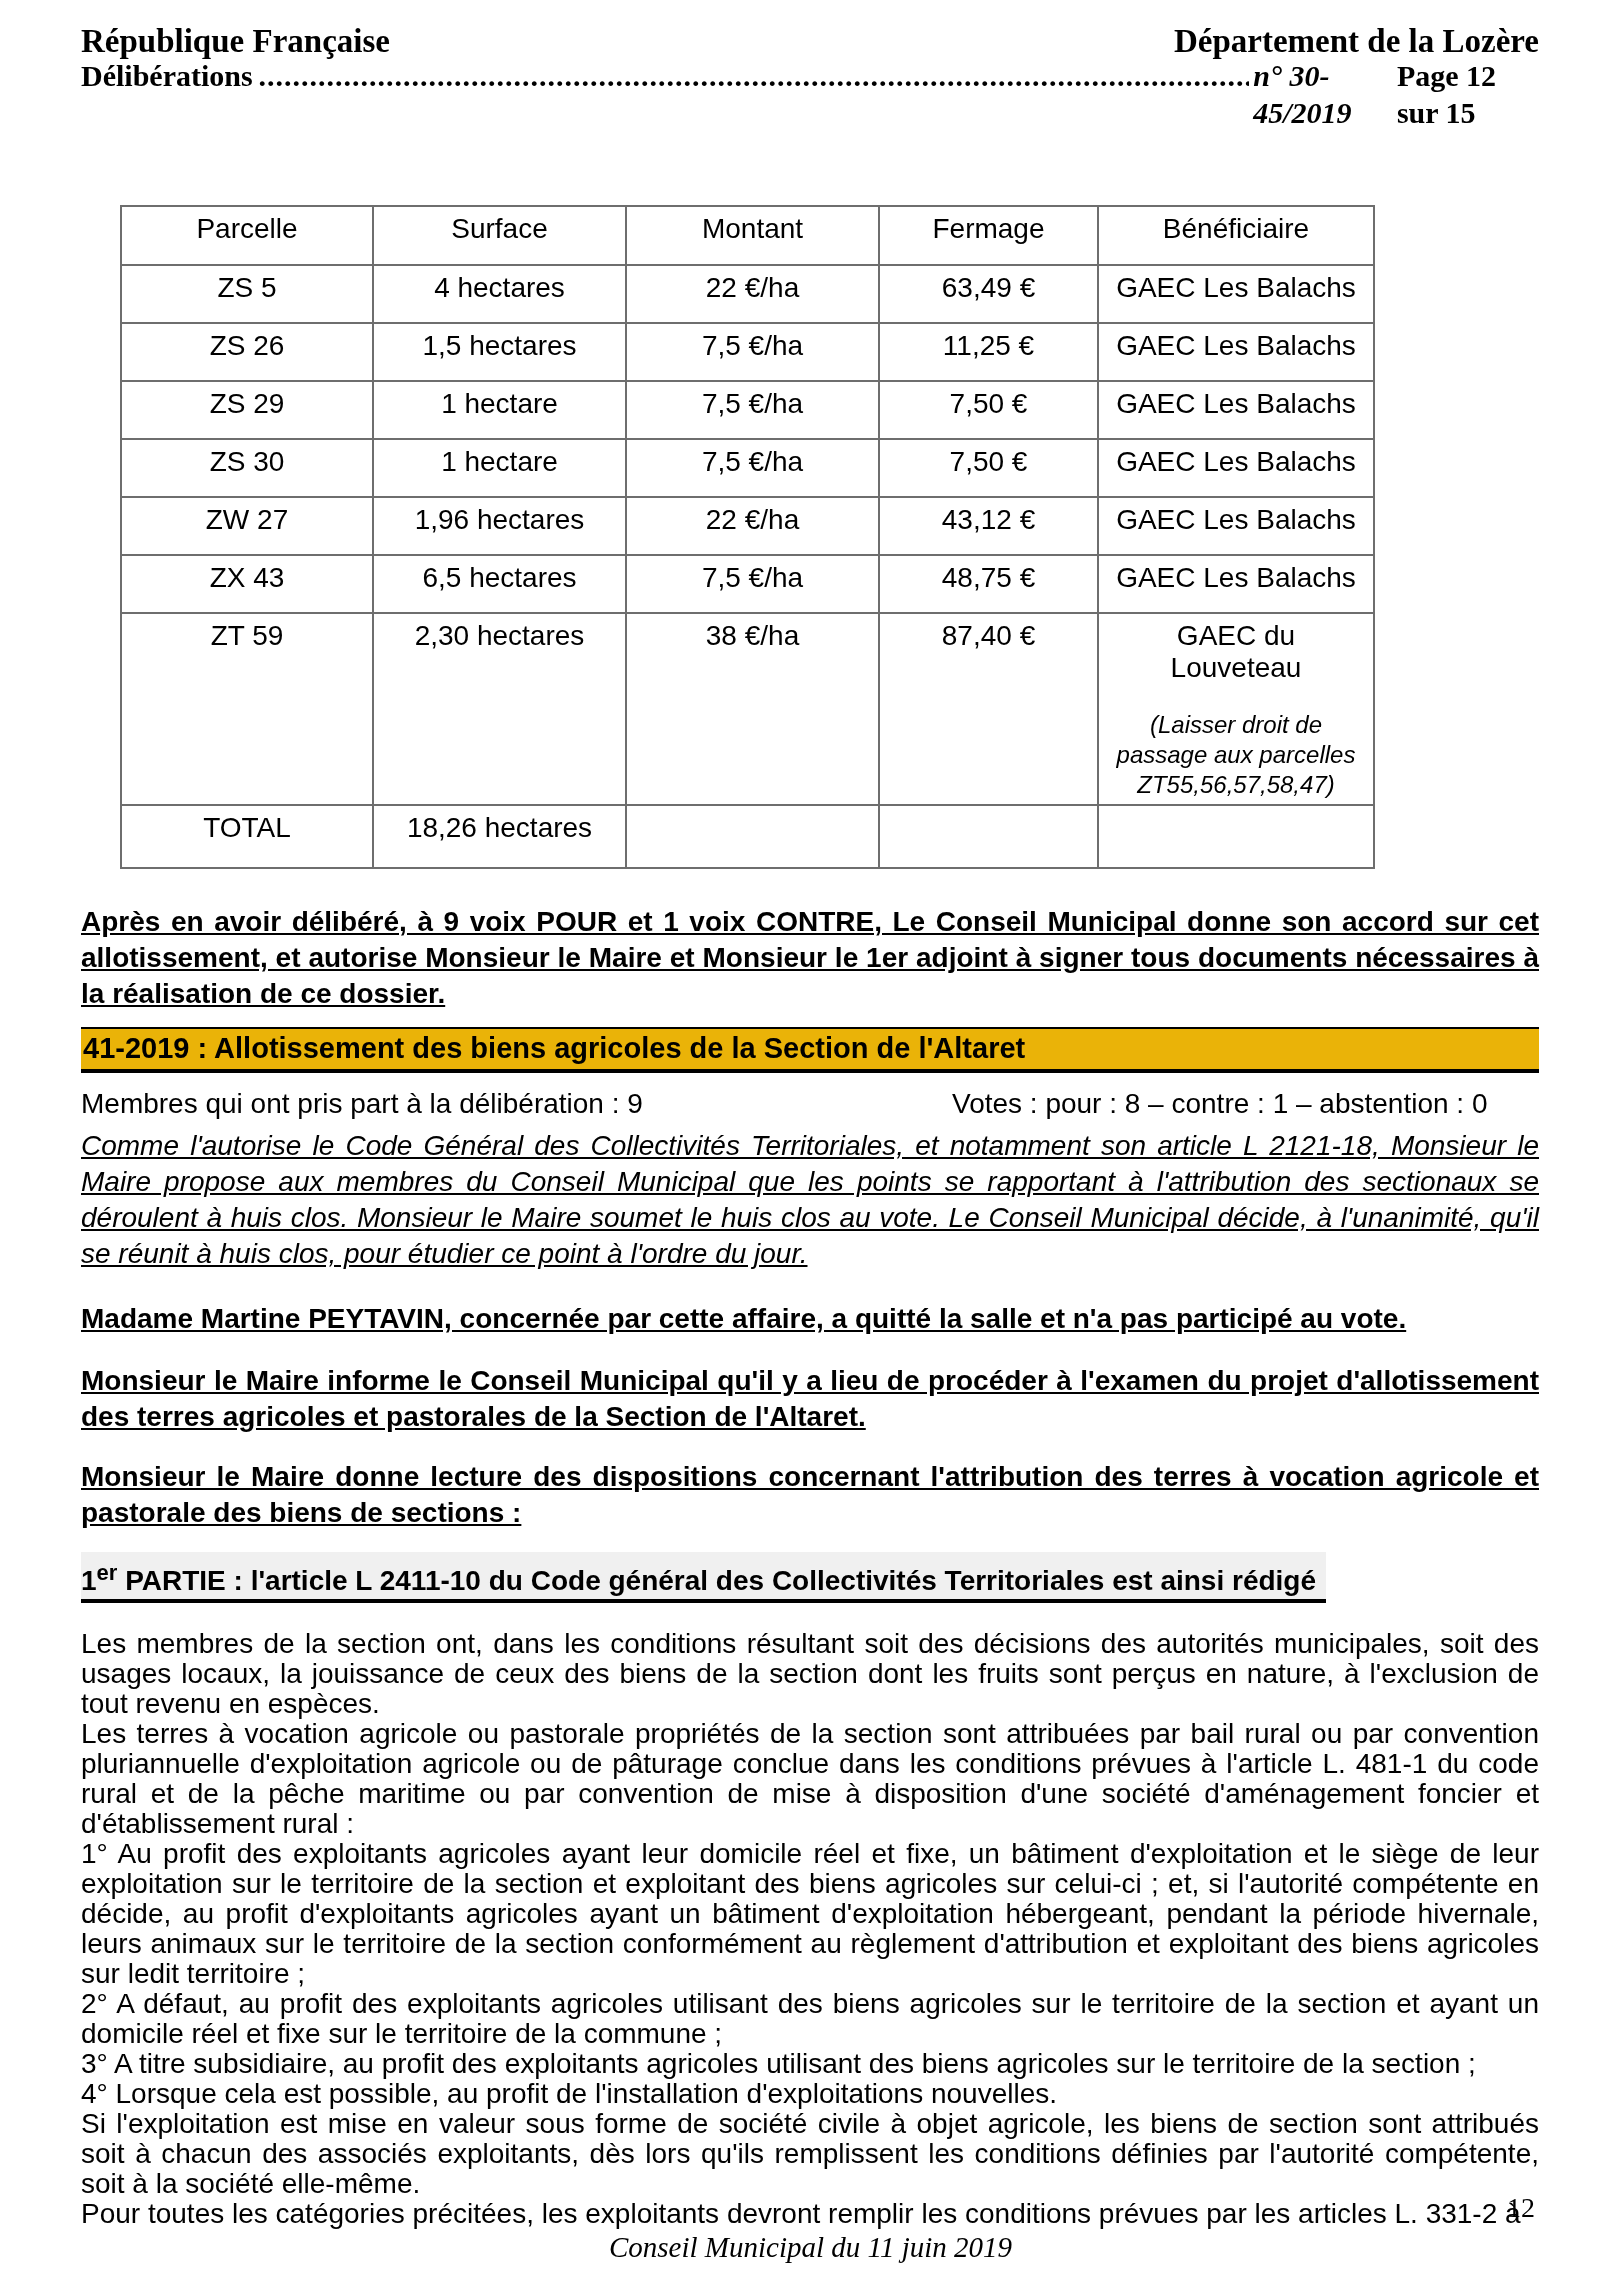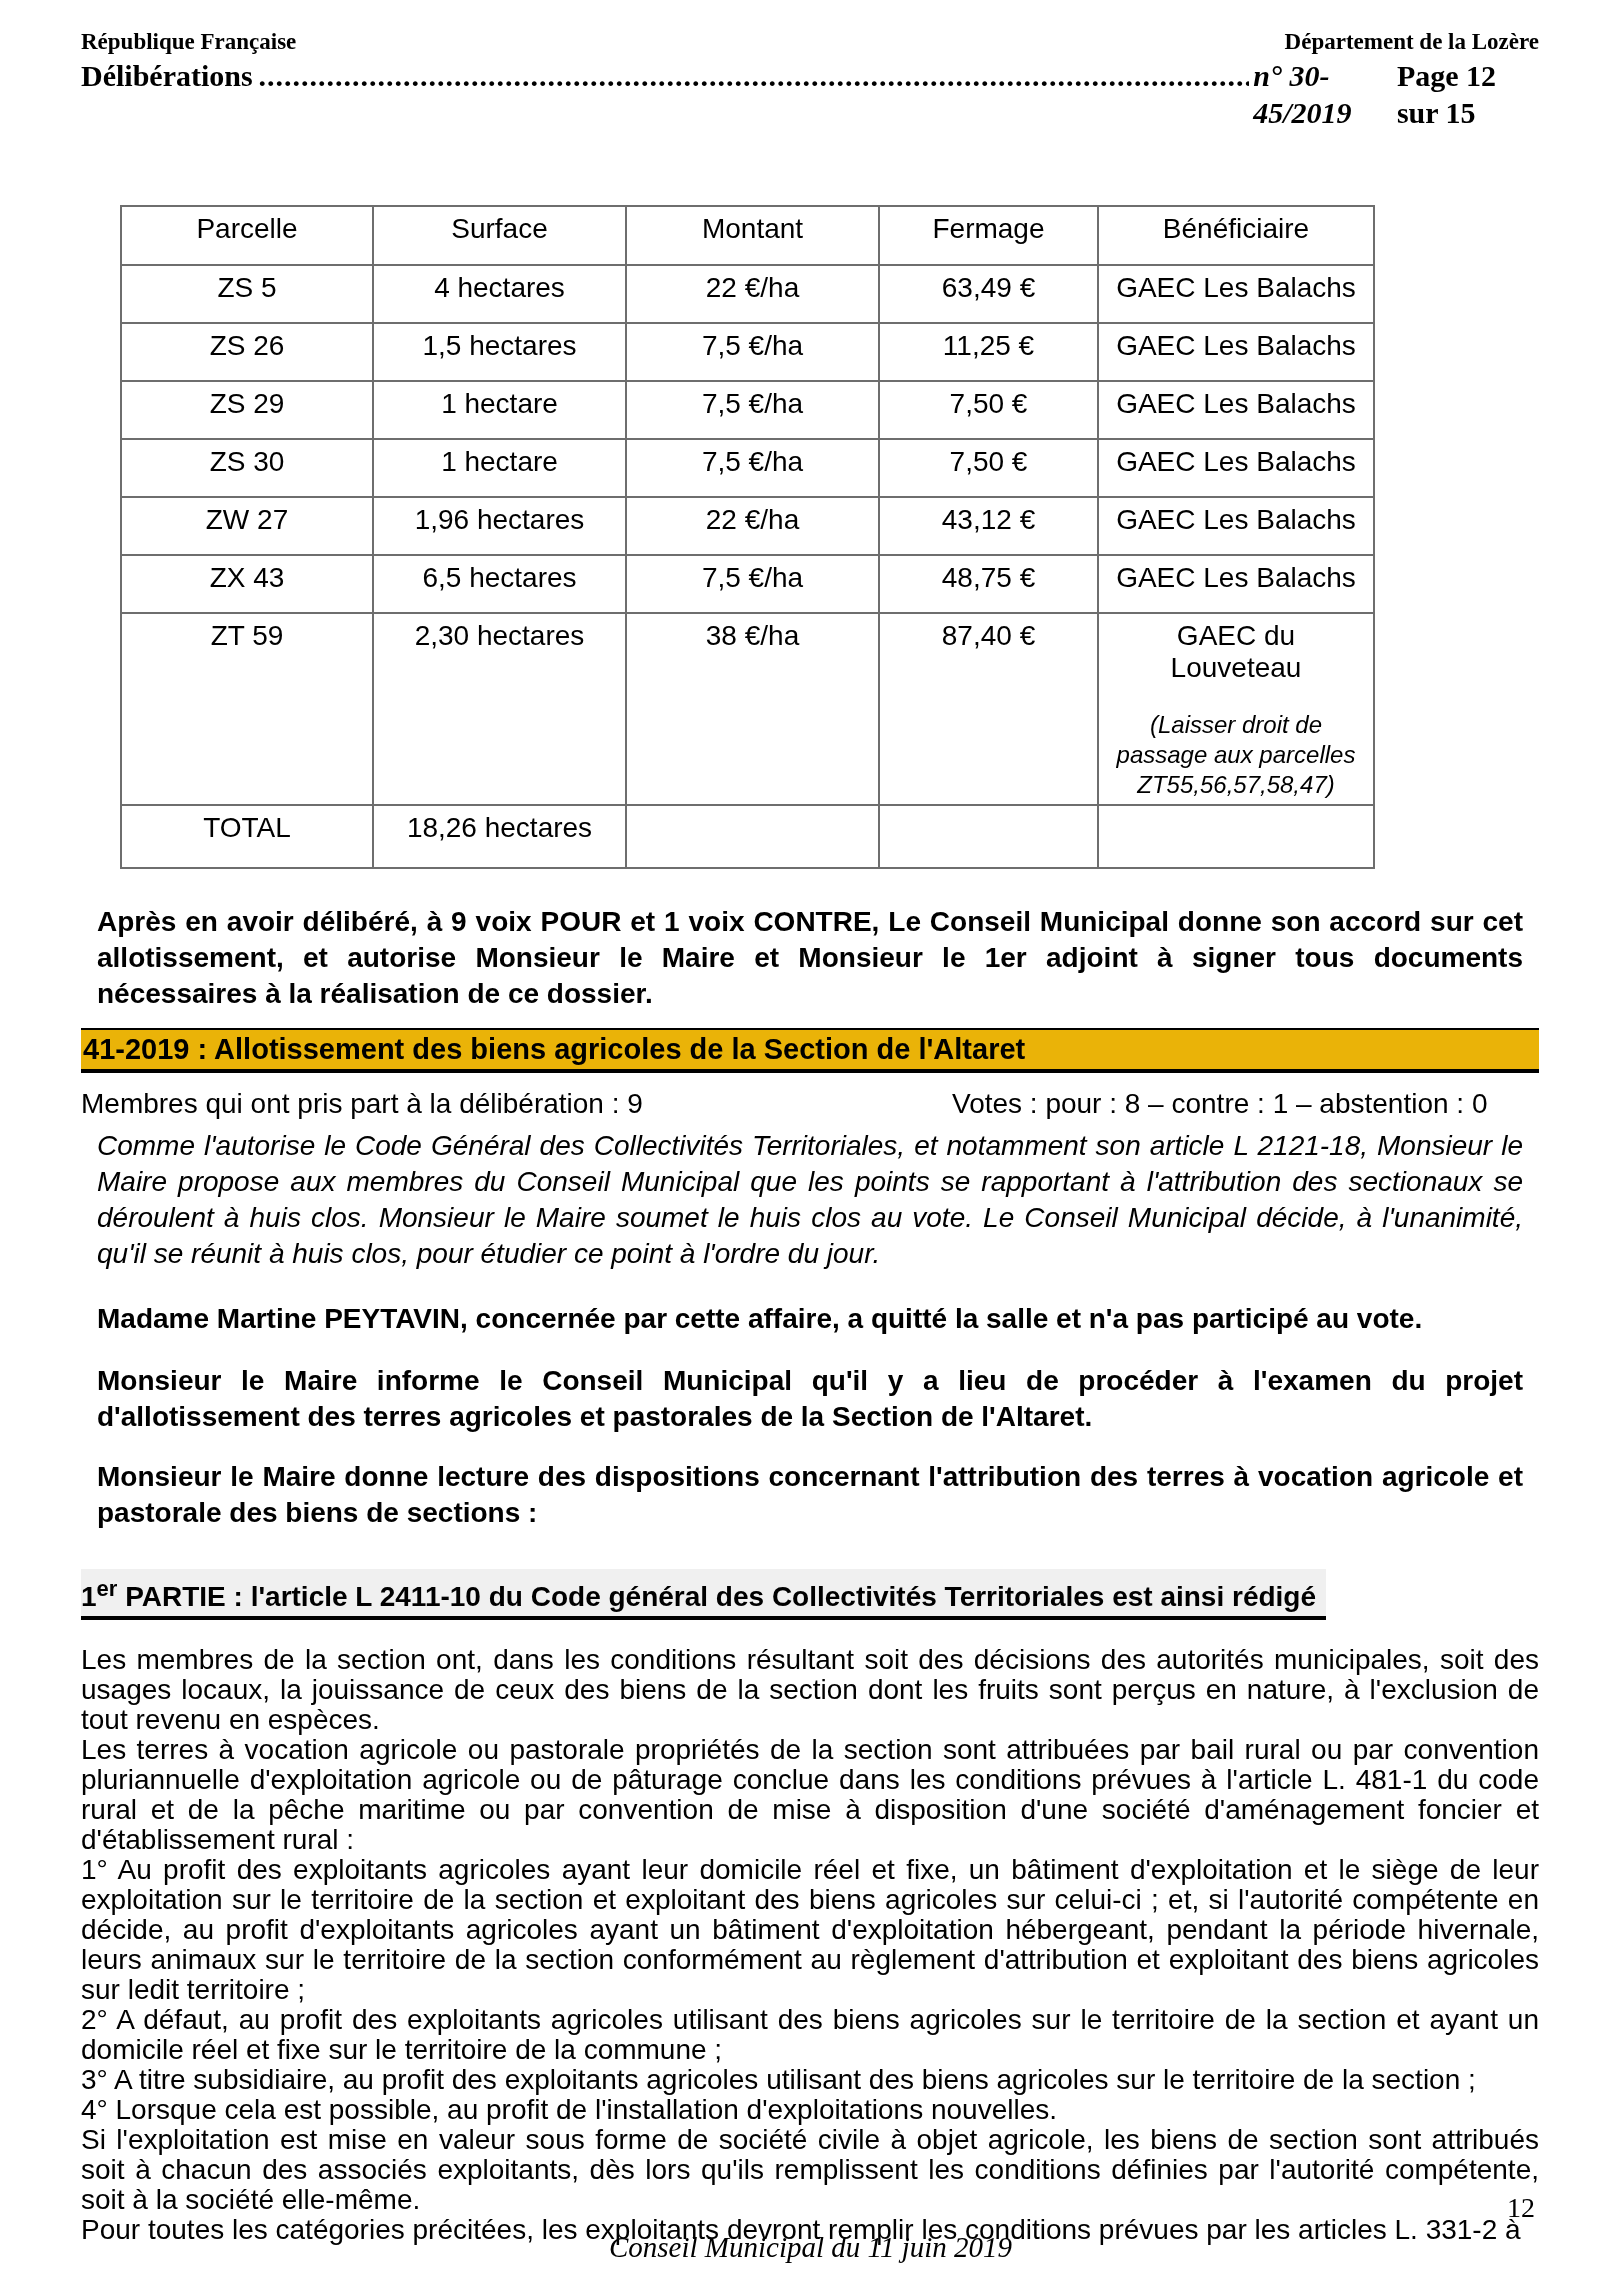--- a/index.html
+++ b/index.html
@@ -13,21 +13,21 @@
   .page {
     position: relative;
     width: 1621px; height: 2293px;
     box-sizing: border-box;
     padding: 25.5px 82px 0 81px;
     background: #fff;
   }
 
   
   .hdr { font-family: "Liberation Serif", serif; font-weight: bold; }
-  .hdr-row1 { display: flex; justify-content: space-between; font-size: 23px; line-height: 31px; }
+  .hdr-row1 { display: flex; justify-content: space-between; font-size: 33px; line-height: 31px; }
   .hdr-row2 { display: flex; align-items: baseline; font-size: 30px; line-height: 37px; }
   .leader { flex: 1 1 auto; overflow: hidden; white-space: nowrap; margin: 0 3.9px 0 5.9px; letter-spacing: 1px; }
   .doc-number { font-style: italic; margin-right: 9.8px; }
 
   
   table.alloc {
     margin: 74px 0 0 39px;
     width: 1253px;
     border-collapse: collapse;
     table-layout: fixed;
@@ -55,21 +55,22 @@
     line-height: 30px;
     margin-top: 25.5px;
   }
   .bold { font-weight: bold; }
 
   
   .para {
     font-size: 28px;
     line-height: 36px;
     text-align: justify;
-    margin: 16px;
+    margin: 0;
+    text-decoration: underline;
   }
   .p-bold { font-weight: bold; }
   .p-italic { font-style: italic; }
 
   .decision { margin-top: 35px; }
 
   .sec-title {
     margin-top: 15.7px;
     font-size: 29px;
     font-weight: bold;

